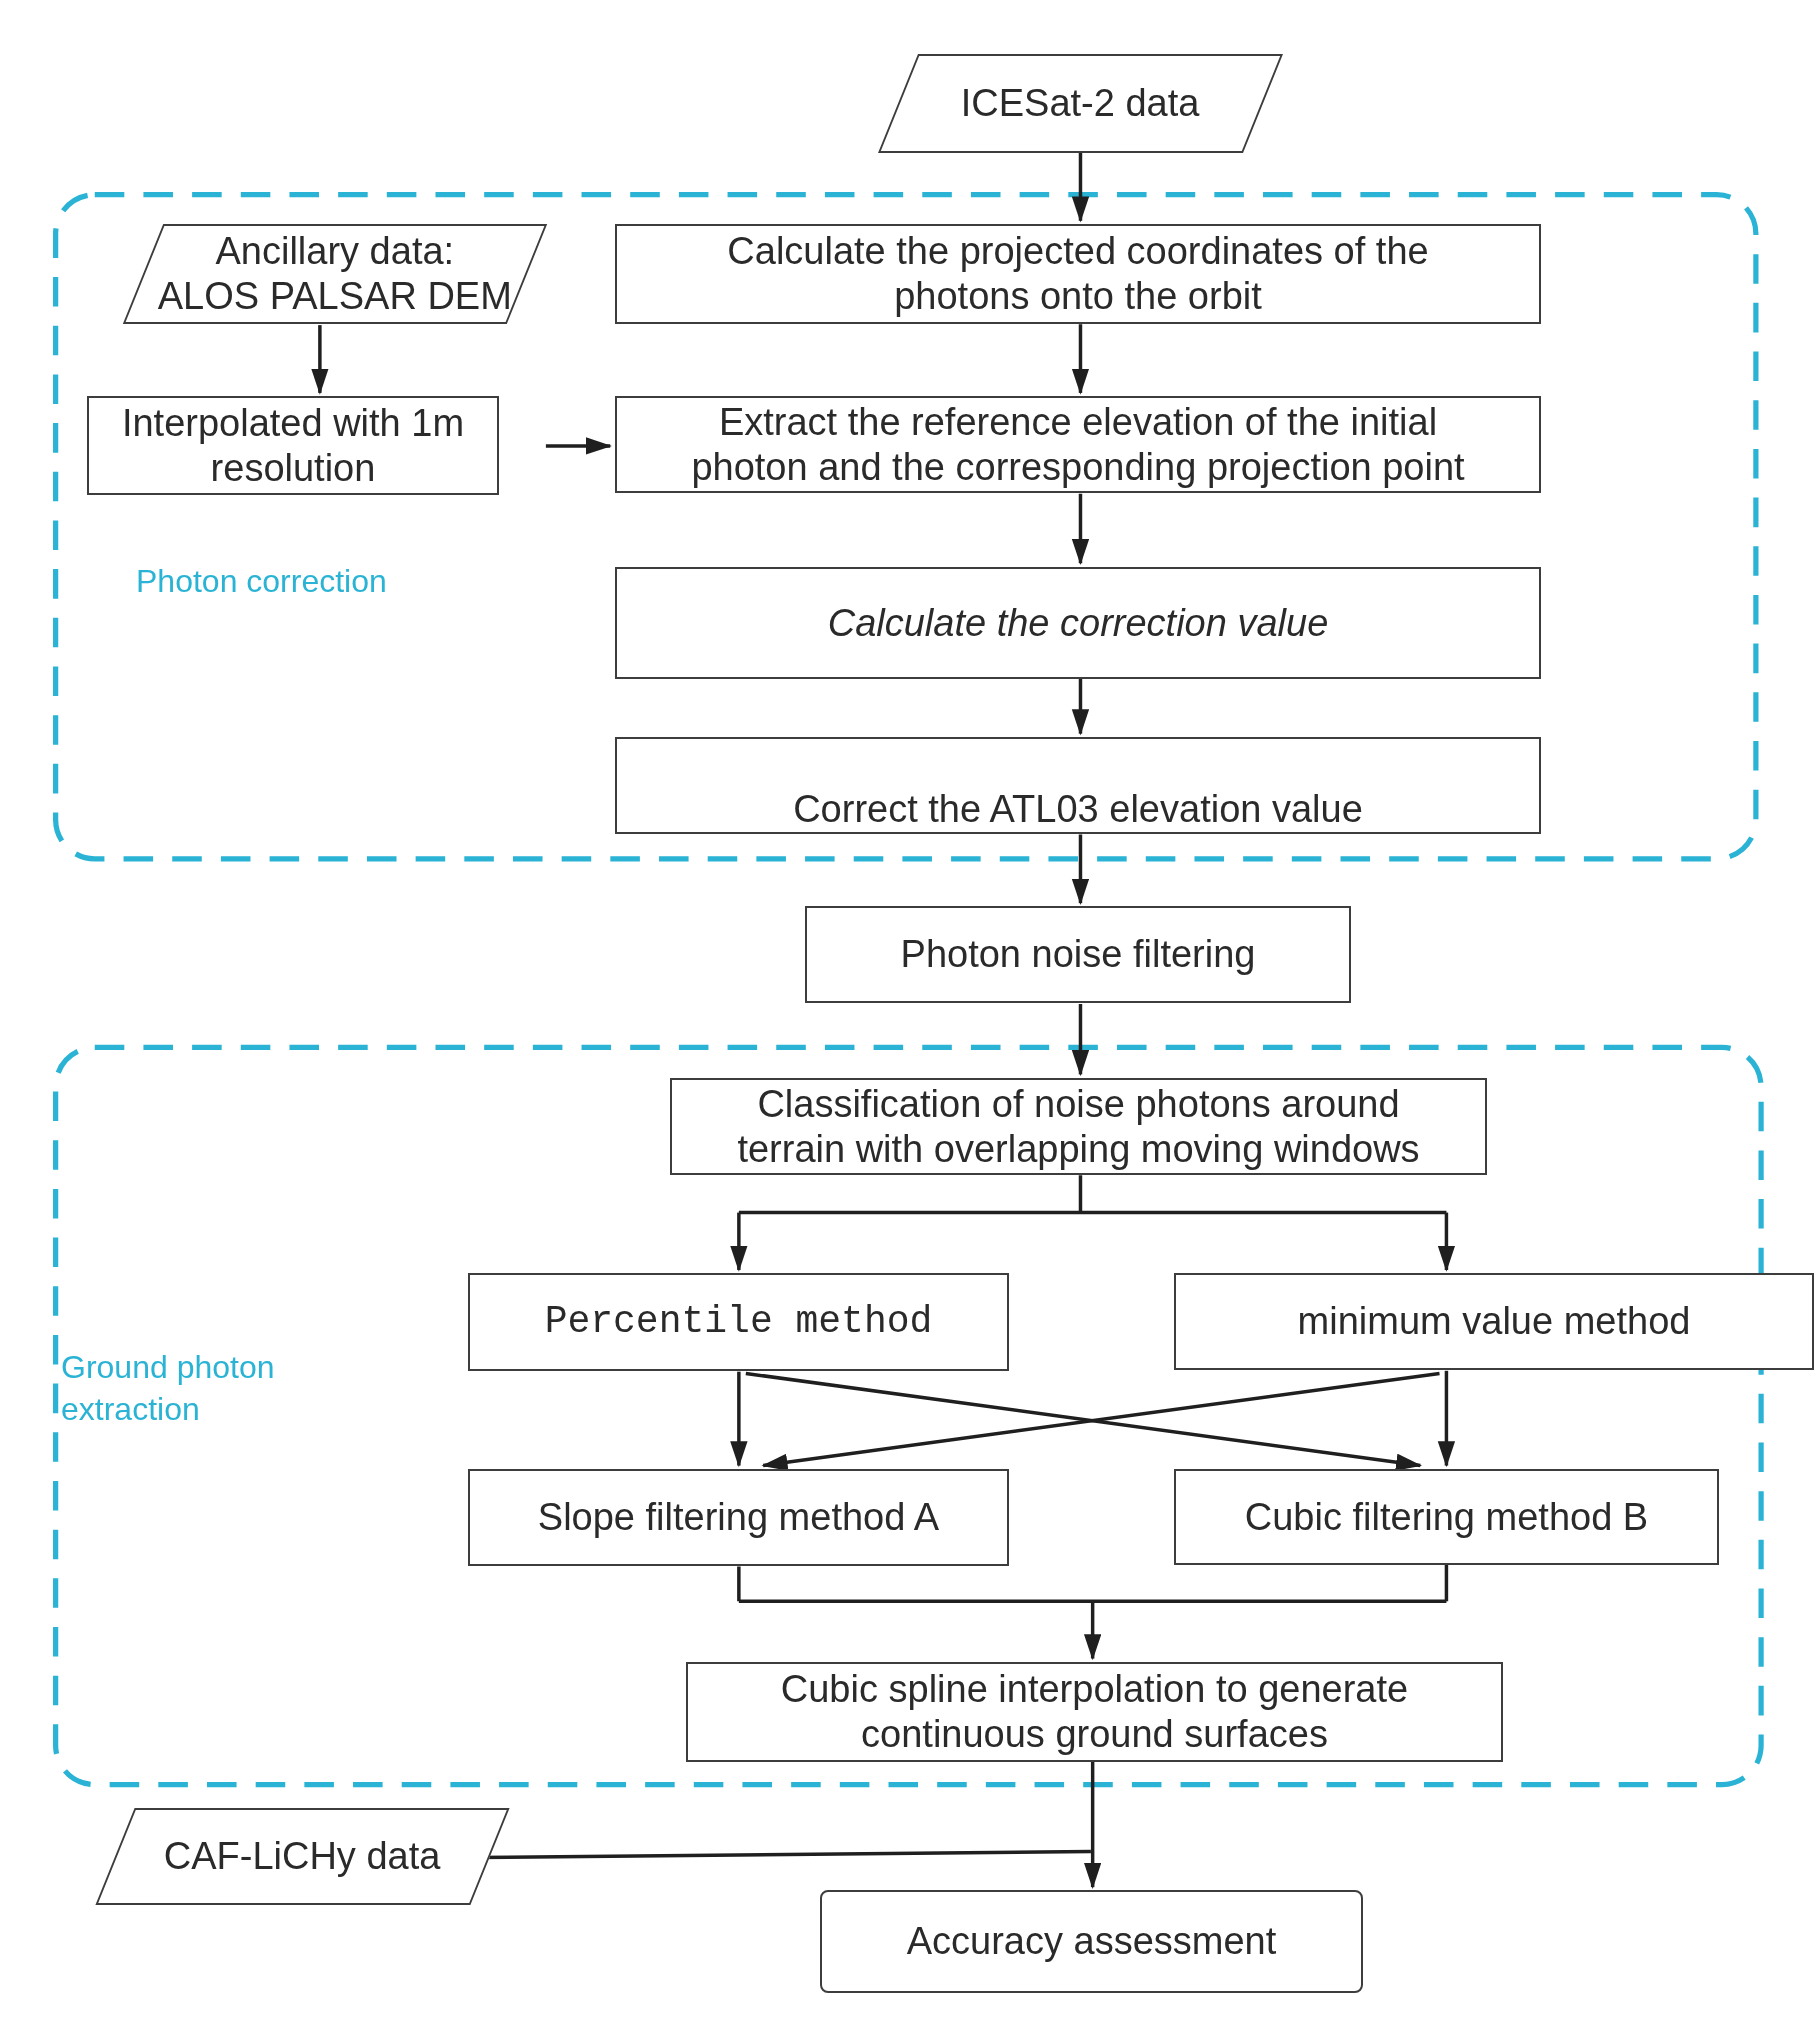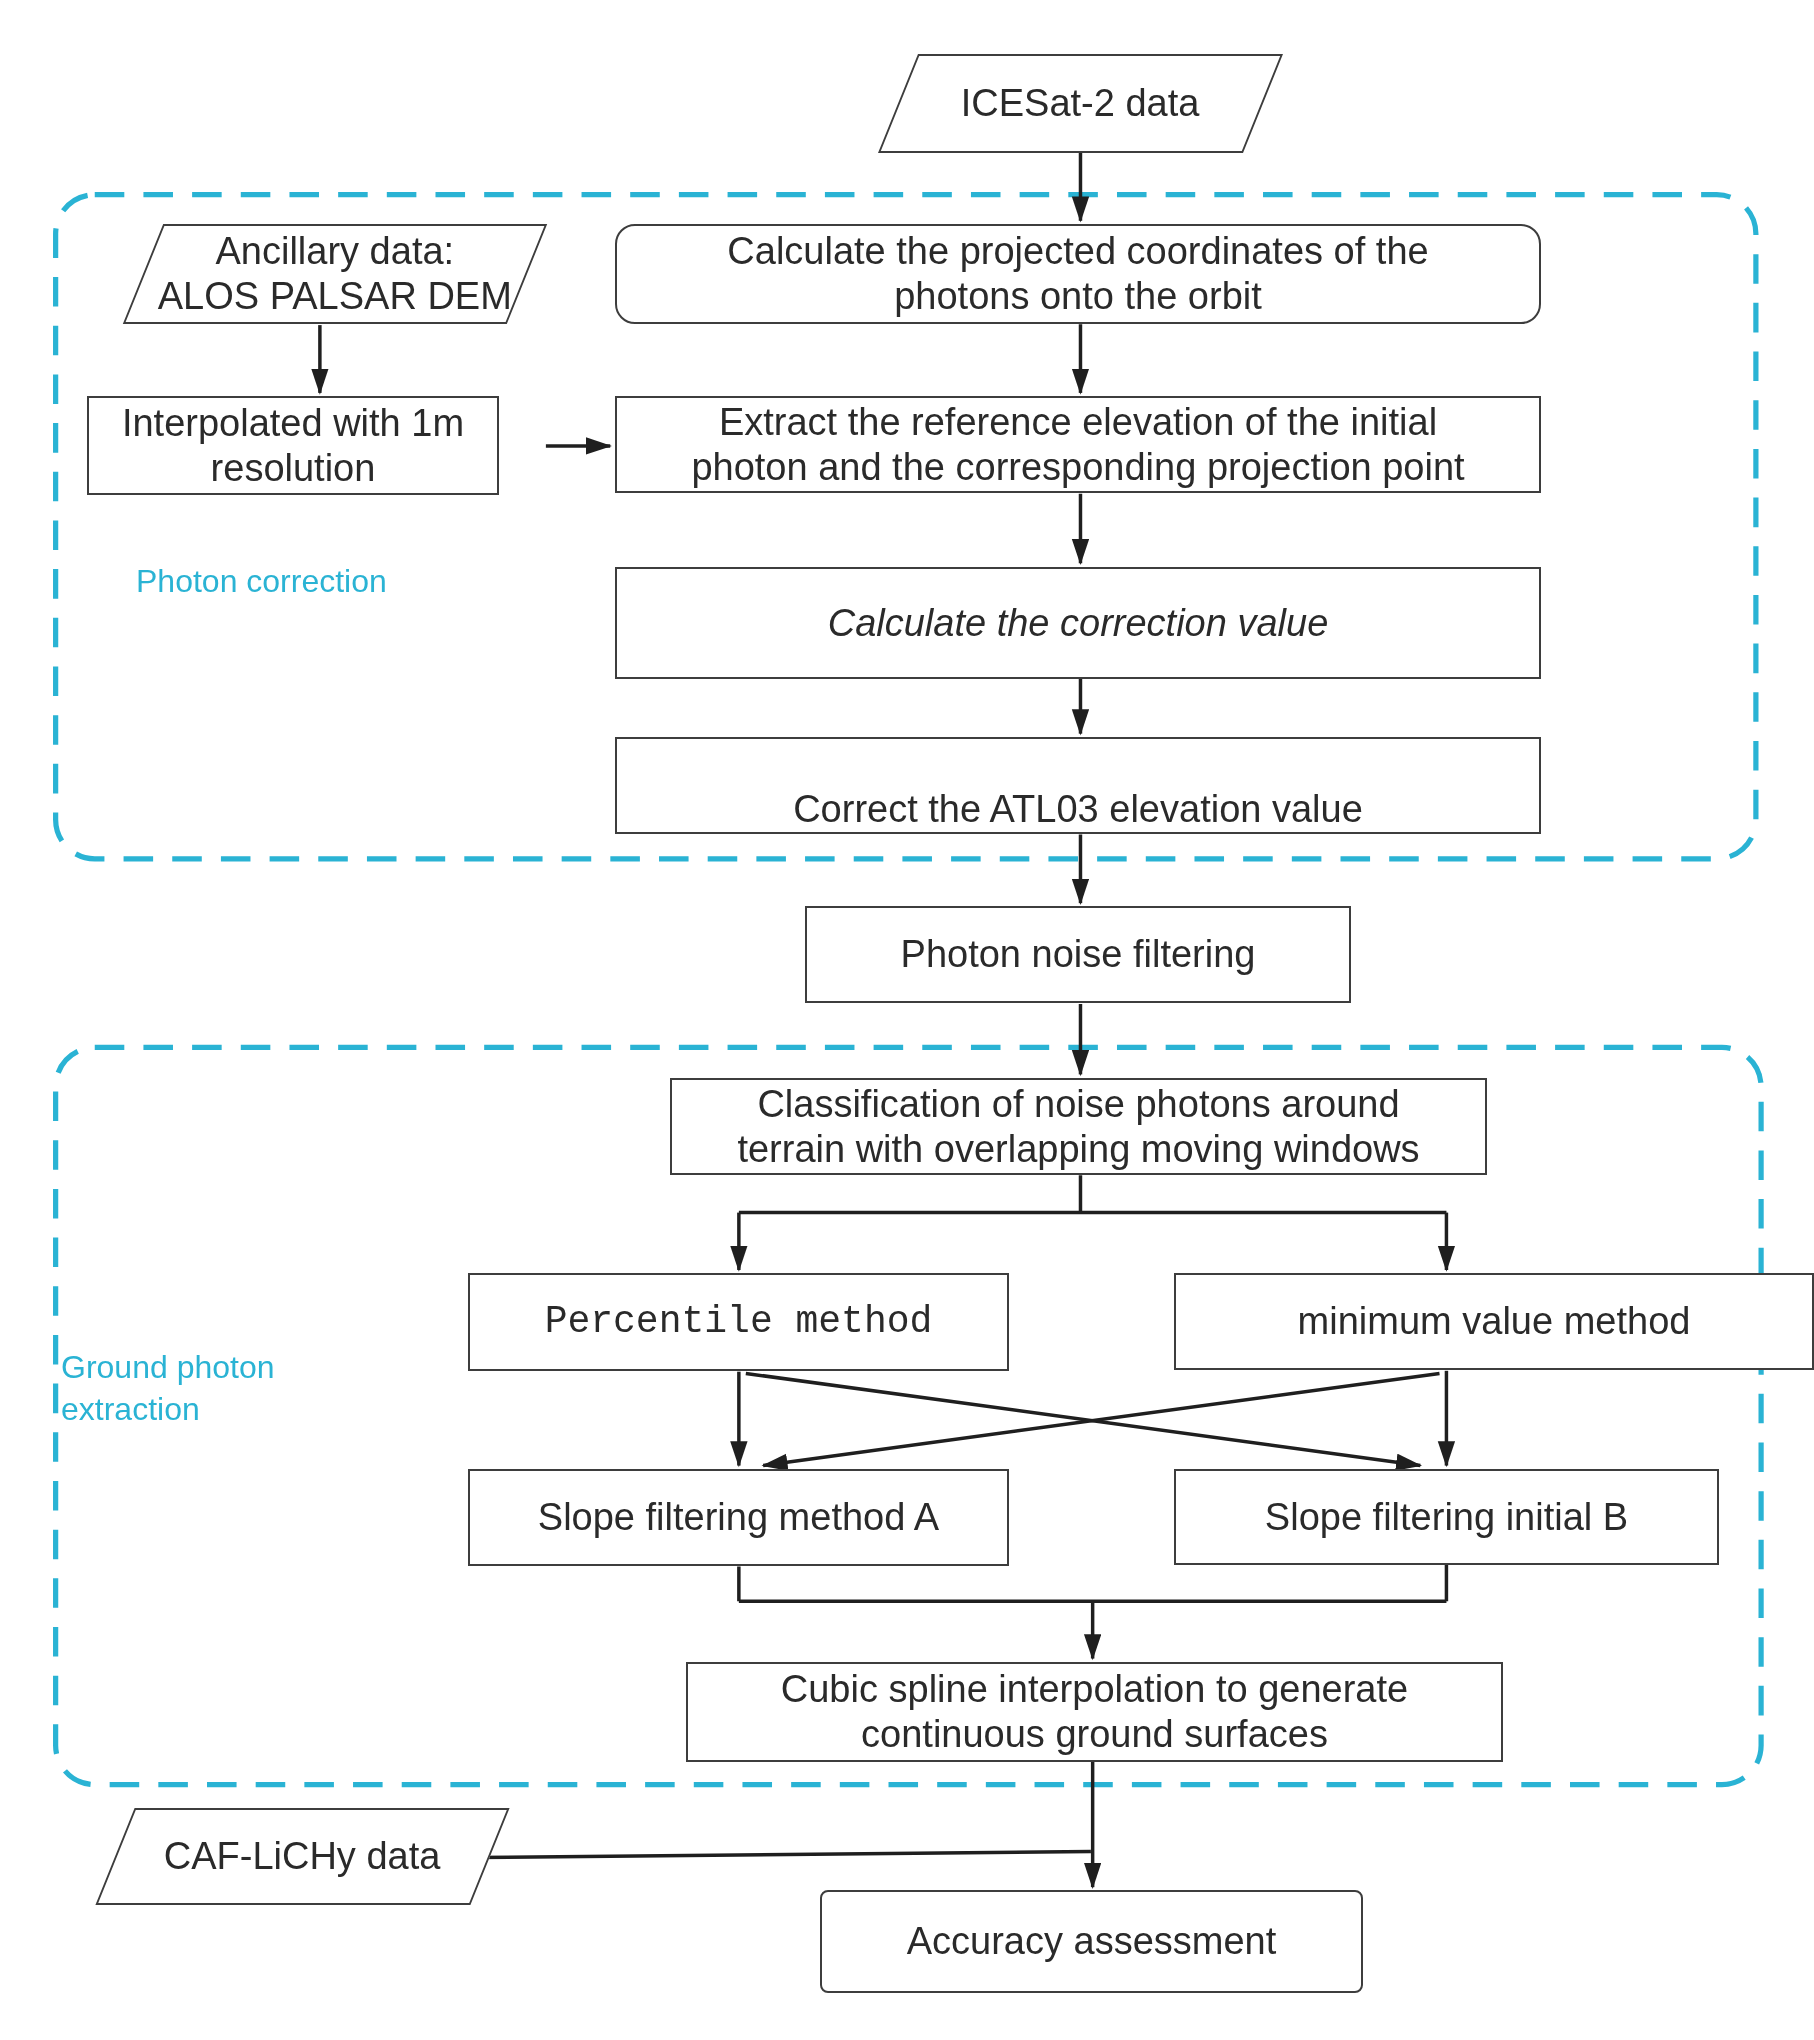--- a/index.html
+++ b/index.html
@@ -96,21 +96,21 @@
 
   <div class="node par" style="left:143px;top:224px;width:384px;height:100px;">
     <span class="lbl">Ancillary data:
 ALOS PALSAR DEM</span>
   </div>
 
   <div class="node par" style="left:115px;top:1808px;width:375px;height:97px;">
     <span class="lbl">CAF-LiCHy data</span>
   </div>
 
-  <div class="node" style="left:615px;top:224px;width:926px;height:100px;border-radius:20px;">
+  <div class="node" style="left:615px;top:224px;width:926px;height:100px;">
     <span class="lbl">Calculate the projected coordinates of the
 photons onto the orbit</span>
   </div>
 
   <div class="node" style="left:87px;top:396px;width:412px;height:99px;">
     <span class="lbl">Interpolated with 1m
 resolution</span>
   </div>
 
   <div class="node" style="left:615px;top:396px;width:926px;height:97px;">
@@ -141,21 +141,21 @@
 
   <div class="node" style="left:1174px;top:1273px;width:640px;height:97px;">
     <span class="lbl">minimum value method</span>
   </div>
 
   <div class="node" style="left:468px;top:1469px;width:541px;height:97px;">
     <span class="lbl">Slope filtering method A</span>
   </div>
 
   <div class="node" style="left:1174px;top:1469px;width:545px;height:96px;">
-    <span class="lbl">Slope filtering initial B</span>
+    <span class="lbl">Cubic filtering method B</span>
   </div>
 
   <div class="node" style="left:686px;top:1662px;width:817px;height:100px;">
     <span class="lbl">Cubic spline interpolation to generate
 continuous ground surfaces</span>
   </div>
 
   <div class="node" style="left:820px;top:1890px;width:543px;height:103px;border-radius:8px;">
     <span class="lbl">Accuracy assessment</span>
   </div>

